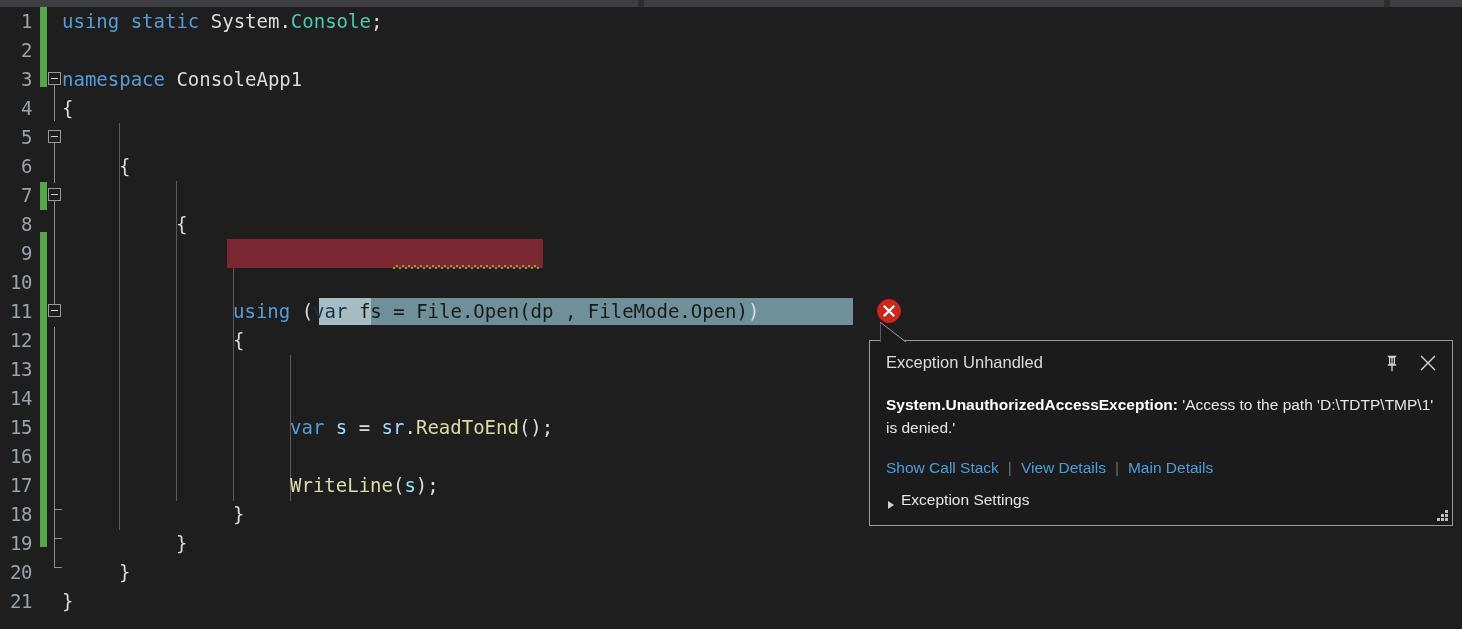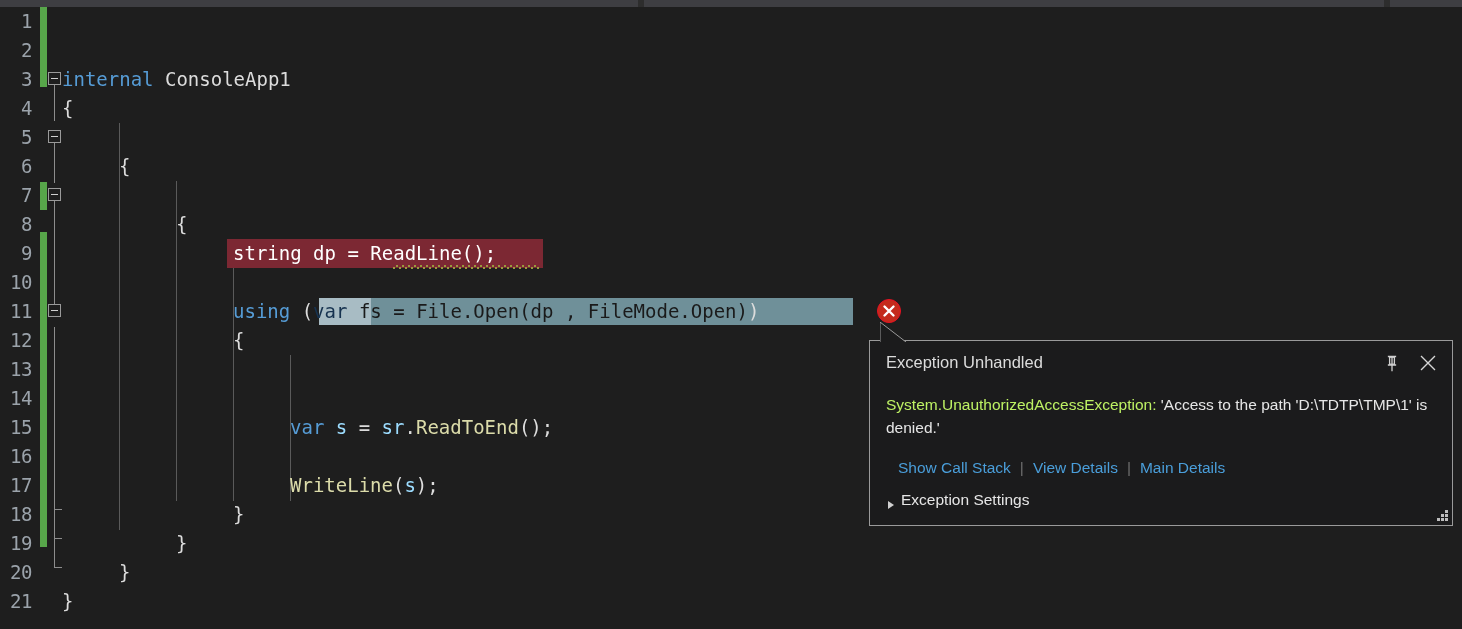--- a/index.html
+++ b/index.html
@@ -230,25 +230,25 @@
 
   .exc-body {
     position: absolute;
     left: 16px; top: 52px;
     width: 548px;
     font-size: 15.5px;
     line-height: 23px;
     color: #e6e6e6;
     font-family: "Liberation Sans", sans-serif;
   }
-  .exc-type { font-weight: normal; color: #bef264; }
+  .exc-type { font-weight: bold; color: #ffffff; }
 
   .exc-links {
     position: absolute;
-    left: 28px; top: 118px;
+    left: 16px; top: 118px;
     display: flex;
     align-items: center;
     font-size: 15.5px;
     font-family: "Liberation Sans", sans-serif;
   }
   .exc-link {
     color: #4a9eda;
     cursor: pointer;
     white-space: nowrap;
   }
@@ -339,34 +339,34 @@
     <div class="fold-box" style="top:297px"></div>
   </div>
 
   <div class="code">
 
     <div class="indent-guide" style="left:57px;  top:116px; height:407px"></div>
     <div class="indent-guide" style="left:114px; top:174px; height:320px"></div>
     <div class="indent-guide" style="left:171px; top:232px; height:262px"></div>
     <div class="indent-guide" style="left:228px; top:348px; height:146px"></div>
 
-
-    <div class="code-line" style="top:58px"><span class="kw">internal</span><span class="pln"> </span><span class="pln">ConsoleApp1</span></div>
+    <div class="code-line" style="top:0px"><span class="kw">using</span><span class="pln"> </span><span class="kw">static</span><span class="pln"> </span><span class="pln">System</span><span class="pun">.</span><span class="typ">Console</span><span class="pun">;</span></div>
+
+    <div class="code-line" style="top:58px"><span class="kw">namespace</span><span class="pln"> </span><span class="pln">ConsoleApp1</span></div>
 
     <div class="code-line" style="top:87px"><span class="pun">{</span></div>
 
 
     <div class="code-line" style="top:145px;left:57px"><span class="pun">{</span></div>
 
 
     <div class="code-line" style="top:203px;left:114px"><span class="pun">{</span></div>
 
     <div class="bp-hl" style="top:232px;left:165px;width:316px"></div>
     <div class="squiggle" style="top:258px;left:330px;width:148px"></div>
-    <div class="code-line" style="top:232px;left:171px"><span class="bp-hl-text">string</span><span class="bp-hl-text"> </span><span class="bp-hl-text">dp</span><span class="bp-hl-text"> </span><span class="bp-hl-text">=</span><span class="bp-hl-text"> </span><span class="bp-hl-text">ReadLine</span><span class="bp-hl-text">();</span></div>
 
     <div class="stmt-hl" style="top:291px;left:257px;width:534px"></div>
     <div class="stmt-hl-inner" style="top:291px;left:257px;width:52px"></div>
     <div class="code-line stmt-text" style="top:290px;left:171px"><span class="kw">using</span><span class="pln"> </span><span class="pun">(</span><span class="darkkw">var</span><span class="dark"> </span><span class="dark">fs</span><span class="dark"> </span><span class="dark">=</span><span class="dark"> </span><span class="dark">File</span><span class="dark">.</span><span class="dark">Open</span><span class="dark">(</span><span class="dark">dp</span><span class="dark"> ,</span><span class="dark"> </span><span class="dark">FileMode</span><span class="dark">.</span><span class="dark">Open</span><span class="dark">)</span><span class="pun">)</span></div>
 
     <div class="code-line" style="top:319px;left:171px"><span class="pun">{</span></div>
 
 
     <div class="code-line" style="top:406px;left:228px"><span class="kw">var</span><span class="pln"> </span><span class="loc">s</span><span class="pln"> </span><span class="pun">=</span><span class="pln"> </span><span class="loc">sr</span><span class="pun">.</span><span class="mth">ReadToEnd</span><span class="pun">();</span></div>
 

